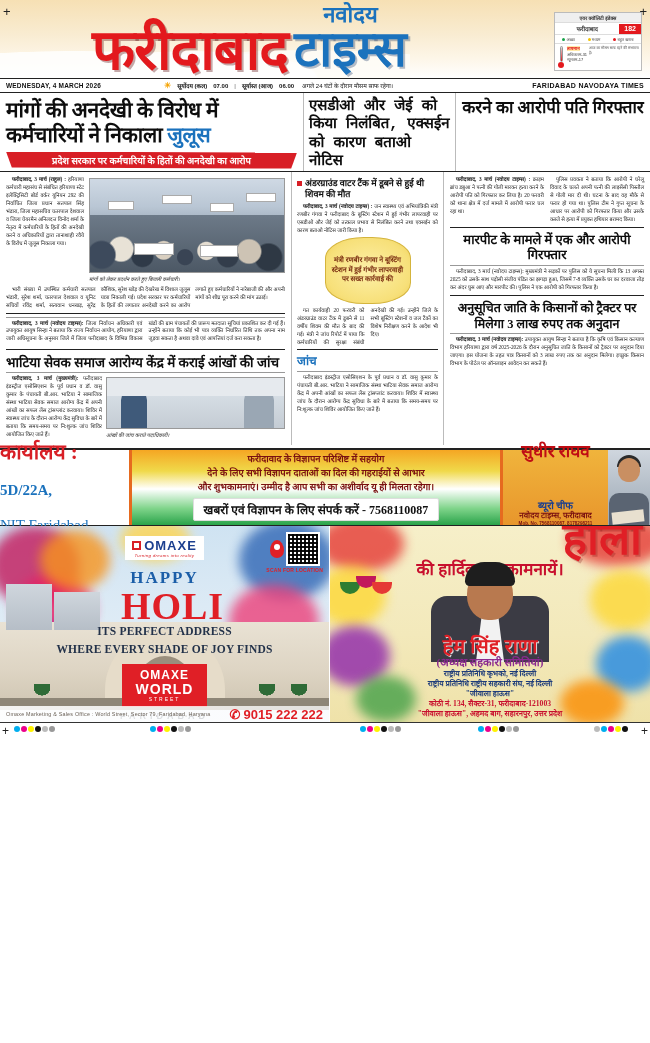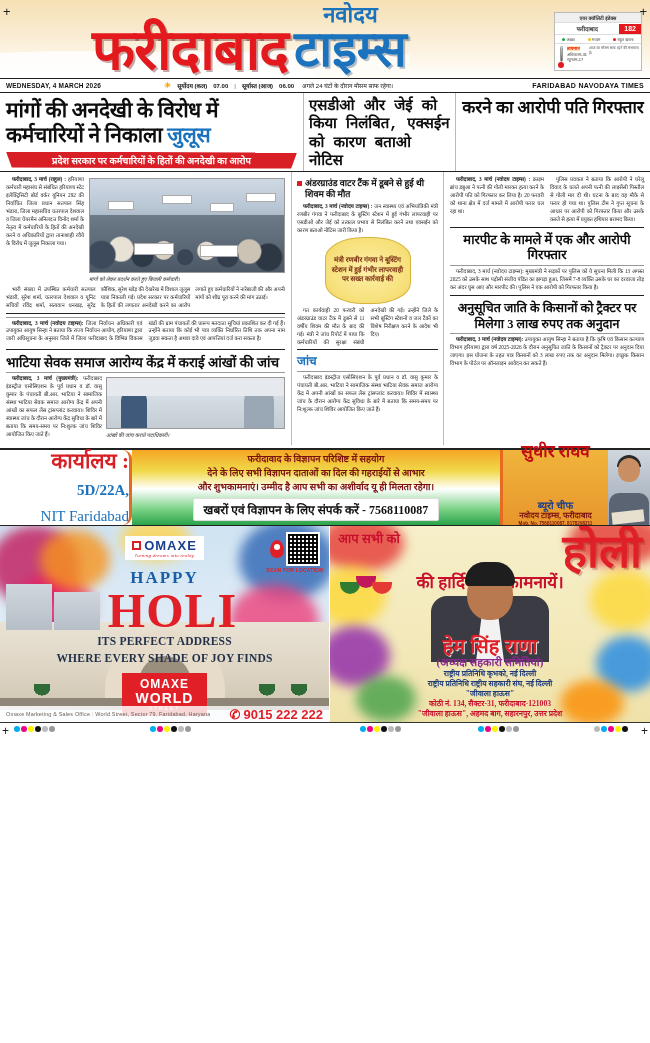--- a/index.html
+++ b/index.html
@@ -169,43 +169,42 @@
   }
   .sp-person{position:absolute;bottom:0;width:26px;height:38px;border-radius:10px 10px 0 0;}
 
   
   .ad-band{
     height:78px; margin-top:3px; display:flex; border-top:2px solid #222; border-bottom:1px solid #222;
     background:#fff;
   }
   .ab-left{
     width:132px; background:#fff; display:flex; flex-direction:column;
-    align-items:flex-end; justify-content:center; gap:10px;
+    align-items:flex-start; justify-content:center; gap:19px;
     border-right:3px solid #e66a1f;
-    border-radius:9px;
   }
   .ab-l1{ font-family:"Liberation Serif",serif; font-weight:bold; font-size:21px; color:#d81f26; line-height:1;}
   .ab-l2{ font-family:"Liberation Serif",serif; font-weight:bold; font-size:15px; color:#1b72bd; line-height:1.1;}
   .ab-l3{ font-family:"Liberation Serif",serif; font-weight:normal; font-size:15px; color:#1b72bd; line-height:1.1;}
   .ab-mid{
     flex:1; background:linear-gradient(180deg,#f5a623 0%,#f0d94a 28%,#ffffff 52%,#7fd48a 78%,#2aa34a 100%);
     display:flex; flex-direction:column; align-items:center; justify-content:center; gap:2px; padding:3px 6px;
   }
   .ab-m-line{ font-family:"Liberation Serif",serif; font-weight:bold; font-size:9.5px; color:#7a1010; text-align:center; line-height:1.25;}
   .ab-m-contact{
     margin-top:2px; background:#fff; border:1px solid #ddd; padding:2px 10px; border-radius:2px;
     font-family:"Liberation Serif",serif; font-weight:bold; font-size:12px; color:#111;
   }
   .ab-right{
     width:150px; background:linear-gradient(180deg,#f0b43c 0%,#e8962c 100%);
     display:flex; border-left:3px solid #e66a1f;
   }
   .ab-r-text{ flex:1; padding:4px 3px; display:flex; flex-direction:column; align-items:center; justify-content:center; gap:1px;}
   .ab-name{ font-family:"Liberation Serif",serif; font-weight:bold; font-size:17px; color:#c00d14; line-height:1;}
-  .ab-role{ font-family:Liberation Sans, sans-serif; font-weight:bold; font-size:10px; color:#1b3f8f; line-height:1;margin-top:40px;}
+  .ab-role{ font-family:Liberation Serif, serif; font-weight:bold; font-size:10px; color:#1b3f8f; line-height:1;margin-top:40px;}
   .ab-paper{ font-family:"Liberation Serif",serif; font-weight:bold; font-size:8px; color:#7a1010; line-height:1.1;}
   .ab-mob{ font-size:4.6px; color:#7a1010; font-weight:bold;}
   .ab-mail{ font-size:4.4px; color:#7a1010;}
   .ab-photo{
     width:42px; background:linear-gradient(180deg,#cfd6de 0%,#9aa6b2 100%);
     position:relative; overflow:hidden;
   }
   .ab-face{position:absolute; top:8px; left:50%; transform:translateX(-50%); width:22px;height:24px;border-radius:50% 50% 45% 45%;background:#c98f62;}
   .ab-hair{position:absolute; top:5px; left:50%; transform:translateX(-50%); width:24px;height:12px;border-radius:12px 12px 0 0;background:#2b2b2b;}
   .ab-torso{position:absolute;bottom:0;left:50%;transform:translateX(-50%);width:40px;height:32px;background:#5a6472;border-radius:10px 10px 0 0;}
@@ -223,21 +222,21 @@
   .ad-left-content{ position:relative; z-index:3; padding-top:10px; text-align:center;}
   .omaxe-logo{
     display:inline-block; background:#fff; padding:2px 7px; border:0;
   }
   .ol-top{display:flex;align-items:center;gap:3px;}
   .ol-sq{width:9px;height:9px;background:#d81f26;position:relative;}
   .ol-sq:after{content:"";position:absolute;inset:2px;background:#fff;}
   .ol-name{font-family:"Liberation Sans",sans-serif;font-weight:bold;font-size:13px;color:#1b3f8f;letter-spacing:1px;}
   .ol-tag{font-size:4.4px;color:#d81f26;font-style:italic;letter-spacing:.3px;}
   .happy{ font-family:"Liberation Serif",serif;font-weight:bold;font-size:17px;color:#1b5ea8;letter-spacing:2px;margin-top:7px;}
-  .holi-en{ font-family:"Liberation Serif",serif;font-weight:bold;font-size:48px;color:#e01f26;letter-spacing:1px;line-height:.95;padding-left:16px;}
+  .holi-en{ font-family:"Liberation Serif",serif;font-weight:bold;font-size:38px;color:#e01f26;letter-spacing:1px;line-height:.95;padding-left:16px;}
   .holi-sub{ font-family:"Liberation Serif",serif;font-weight:bold;font-size:11.5px;color:#23324a;line-height:1.25;margin-top:3px;letter-spacing:.2px;}
   .ows{
     display:inline-block;background:#e01f26;color:#fff;padding:5px 14px;margin-top:8px;text-align:center;line-height:1;
   }
   .ows1{font-family:"Liberation Sans",sans-serif;font-weight:bold;font-size:12px;letter-spacing:1px;}
   .ows2{font-family:"Liberation Sans",sans-serif;font-weight:bold;font-size:14px;letter-spacing:1px;margin-top:1px;}
   .ows3{font-size:5px;letter-spacing:2px;margin-top:1px;}
   .ows-city{font-family:"Liberation Sans",sans-serif;font-weight:bold;font-size:9px;color:#33404f;letter-spacing:4px;margin-top:4px;}
   .bldg{
     position:absolute;left:0;right:0;bottom:14px;height:86px;z-index:2;
@@ -580,21 +579,20 @@
         <i class="sp" style="right:-14px;top:-12px;width:96px;height:52px;background:#e53935;"></i>
         <i class="sp" style="left:-14px;top:40px;width:70px;height:60px;background:#fdd835;"></i>
         <i class="sp" style="right:-10px;top:44px;width:70px;height:60px;background:#fdd835;"></i>
         <i class="sp" style="left:-10px;bottom:36px;width:70px;height:60px;background:#8e24aa;"></i>
         <i class="sp" style="right:-10px;bottom:30px;width:64px;height:56px;background:#1e88e5;"></i>
         <i class="sp" style="left:26px;bottom:0px;width:60px;height:46px;background:#43a047;"></i>
         <i class="sp" style="right:26px;bottom:-4px;width:64px;height:46px;background:#fb8c00;"></i>
       </div>
 
       <div class="ar-top">
-        <div class="aap">आप सभी को</div>
         <div class="holi-hi">होली</div>
         <div class="holi-hi2">की हार्दिक शुभकामनायें।</div>
       </div>
 
       <div class="thali">
         <i class="bowl" style="left:0;bottom:0;background:#2e7d32;"></i>
         <i class="bowl" style="left:16px;bottom:6px;background:#c2185b;"></i>
         <i class="bowl" style="left:32px;bottom:0;background:#e53935;"></i>
       </div>
 

